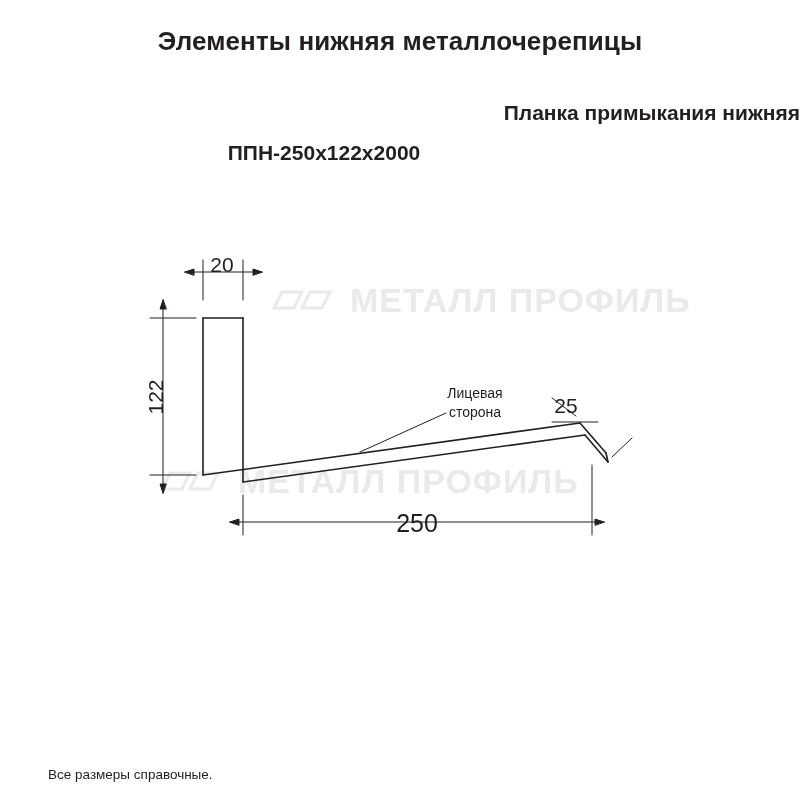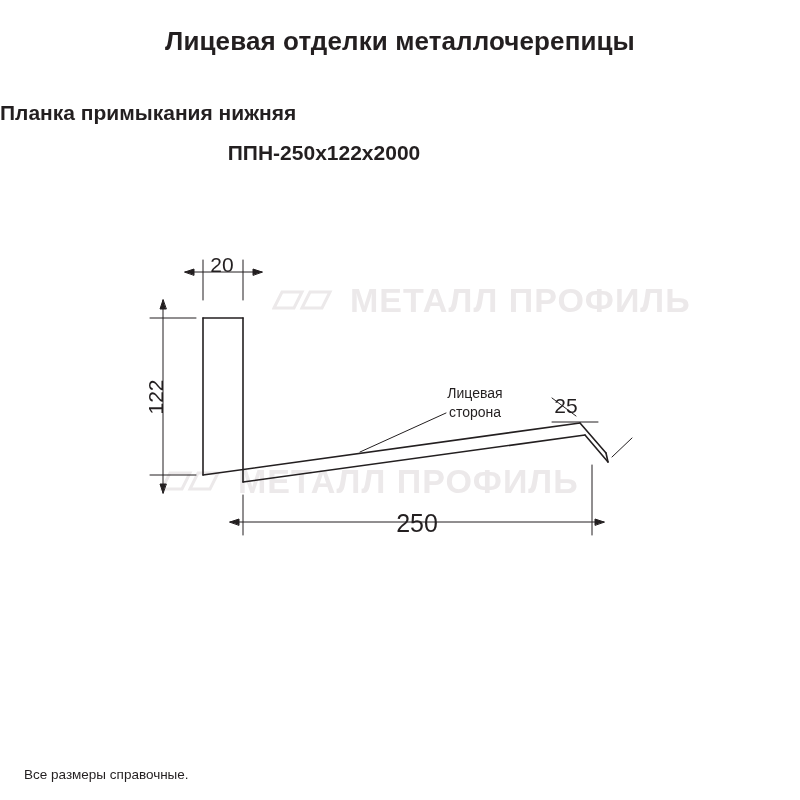--- a/index.html
+++ b/index.html
@@ -30,21 +30,21 @@
     font-size: 26px;
     font-weight: bold;
     letter-spacing: 0.1px;
     color: #231f20;
   }
   .subtitle {
     position: absolute;
     top: 101px;
     left: 0;
     width: 800px;
-    text-align: left;
+    text-align: right;
     font-size: 21px;
     font-weight: bold;
     color: #231f20;
   }
   .code {
     position: absolute;
     top: 141px;
     left: 0;
     width: 648px;
     text-align: center;
@@ -86,28 +86,28 @@
 
   
   .footer {
     position: absolute;
     left: 24px;
     bottom: 14px;
     font-size: 13.5px;
     line-height: 22px;
     color: #231f20;
   }
-  .footer div { white-space: nowrap; }
+  .footer div { white-space: nowrap; margin-left: 24px; }
 </style>
 </head>
 <body>
 
 <div class="page">
 
-  <div class="title">Лицевая отделки металлочерепицы</div>
+  <div class="title">Элементы нижняя металлочерепицы</div>
   <div class="subtitle">Планка примыкания нижняя</div>
   <div class="code">ППН-250х122х2000</div>
 
   <div class="wm wm1">
     <span class="wm-mark">
       <svg width="64" height="34" viewBox="0 0 64 34">
         <path d="M2 26 L10 10 L30 10 L22 26 Z" fill="none" stroke="#ece9ea" stroke-width="3"></path>
         <path d="M30 26 L38 10 L58 10 L50 26 Z" fill="none" stroke="#ece9ea" stroke-width="3"></path>
       </svg>
     </span><span>МЕТАЛЛ ПРОФИЛЬ</span>

